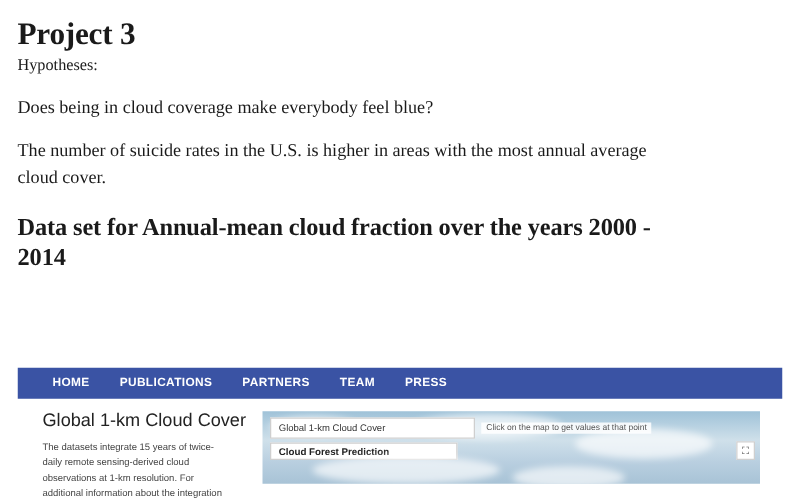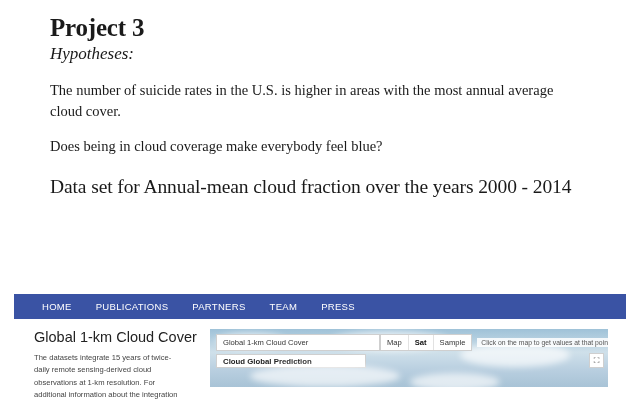--- a/index.html
+++ b/index.html
@@ -12,46 +12,44 @@
     height: 400px;
     overflow: hidden;
     font-family: "Liberation Serif", serif;
     color: #1a1a1a;
   }
   .page {
     position: relative;
     width: 640px;
     height: 400px;
     box-sizing: border-box;
-    padding-left: 36px;
   }
   .doc {
     padding: 14px 14px 0 14px;
   }
   h1.title {
     font-family: "Liberation Serif", serif;
     font-size: 25px;
     font-weight: bold;
     margin: 0 0 2px 0;
     letter-spacing: -0.2px;
   }
   .subtitle {
-    font-style: italic;
-    font-size: 17px;
+    font-size: 13px;
     margin: 0 0 16px 0;
   }
   p.body-text {
     font-size: 14.5px;
     line-height: 1.45;
     margin: 0 0 14px 0;
     max-width: 525px;
   }
   h2.section {
     font-size: 19.5px;
-    font-weight: normal;
+    font-weight: bold;
     line-height: 1.25;
     margin: 18px 0 9px 0;
     max-width: 530px;
     letter-spacing: -0.1px;
   }
   
   .embed {
     position: absolute;
     left: 14px;
     top: 294px;
@@ -68,20 +66,21 @@
     align-items: center;
     padding-left: 28px;
     gap: 24px;
   }
   .embed-nav .navitem {
     color: #ffffff;
     font-family: "Liberation Sans", sans-serif;
     font-size: 9.5px;
     letter-spacing: 0.3px;
     white-space: nowrap;
+    font-weight: bold;
   }
   .embed-body {
     display: flex;
     padding: 10px 0 0 0;
   }
   .embed-left {
     width: 188px;
     padding-left: 20px;
     box-sizing: border-box;
   }
@@ -195,22 +194,22 @@
   }
 </style>
 </head>
 <body>
 
 <div class="page">
 
   <div class="doc">
     <h1 class="title">Project 3</h1>
     <div class="subtitle">Hypotheses:</div>
+    <p class="body-text">Does being in cloud coverage make everybody feel blue?</p>
     <p class="body-text">The number of suicide rates in the U.S. is higher in areas with the most annual average cloud cover.</p>
-    <p class="body-text">Does being in cloud coverage make everybody feel blue?</p>
     <h2 class="section">Data set for Annual-mean cloud fraction over the years 2000 - 2014</h2>
   </div>
 
   <div class="embed">
 
     <div class="embed-nav">
       <span class="navitem">HOME</span>
       <span class="navitem">PUBLICATIONS</span>
       <span class="navitem">PARTNERS</span>
       <span class="navitem">TEAM</span>
@@ -225,29 +224,24 @@
 
       <div class="embed-right">
         <div class="cloudwisp" style="left:6px; top:4px; width:70px; height:16px;"></div>
         <div class="cloudwisp" style="left:120px; top:2px; width:120px; height:20px;"></div>
         <div class="cloudwisp" style="left:250px; top:14px; width:110px; height:24px;"></div>
         <div class="cloudwisp" style="left:40px; top:36px; width:150px; height:22px;"></div>
         <div class="cloudwisp" style="left:200px; top:44px; width:90px; height:18px;"></div>
 
         <div class="map-topbar">
           <div class="map-title-box">Global 1-km Cloud Cover</div>
-          <div class="map-ctrl-group">
-            <span class="map-ctrl">Map</span>
-            <span class="map-ctrl active">Sat</span>
-            <span class="map-ctrl">Sample</span>
-          </div>
           <span class="map-hint">Click on the map to get values at that point</span>
         </div>
 
         <div class="fullscreen-btn">⛶</div>
 
-        <div class="map-subbox">Cloud Global Prediction</div>
+        <div class="map-subbox">Cloud Forest Prediction</div>
       </div>
     </div>
 
   </div>
 
 </div>
 
 </body></html>

